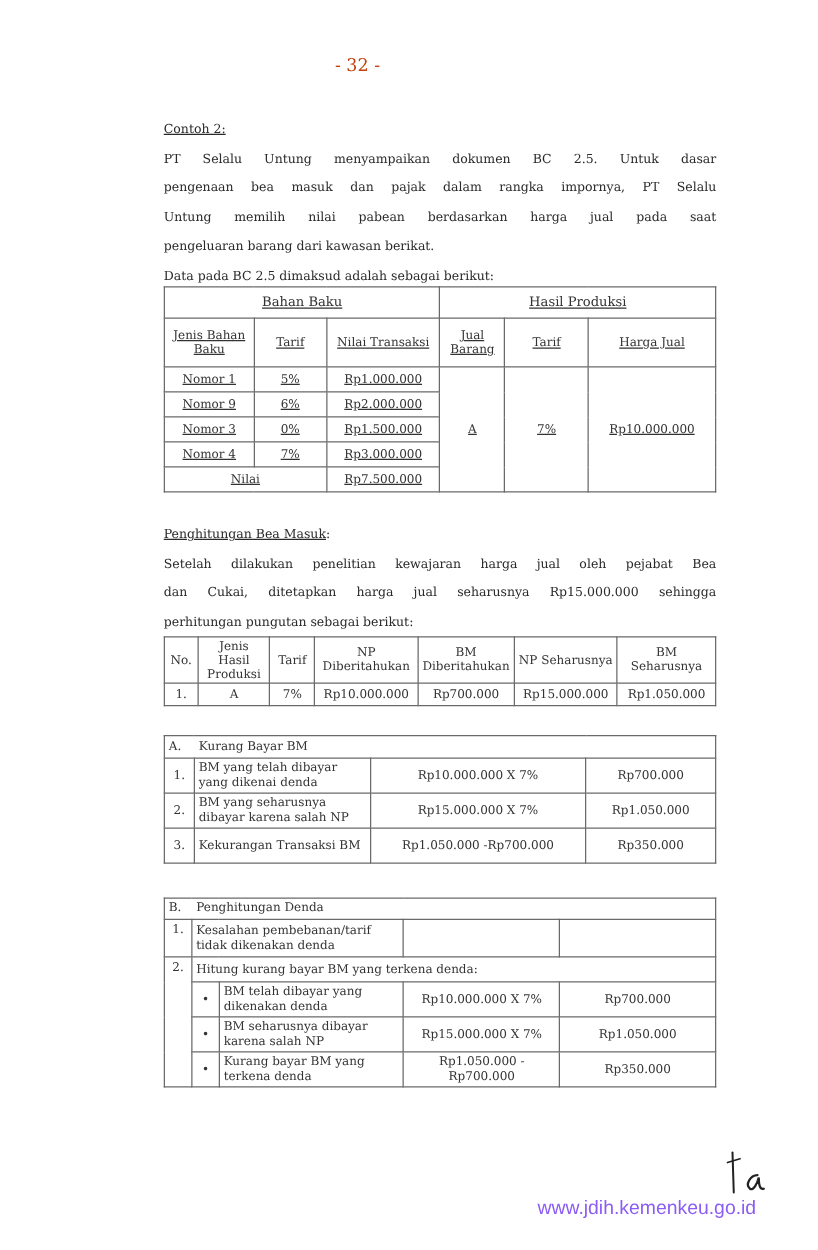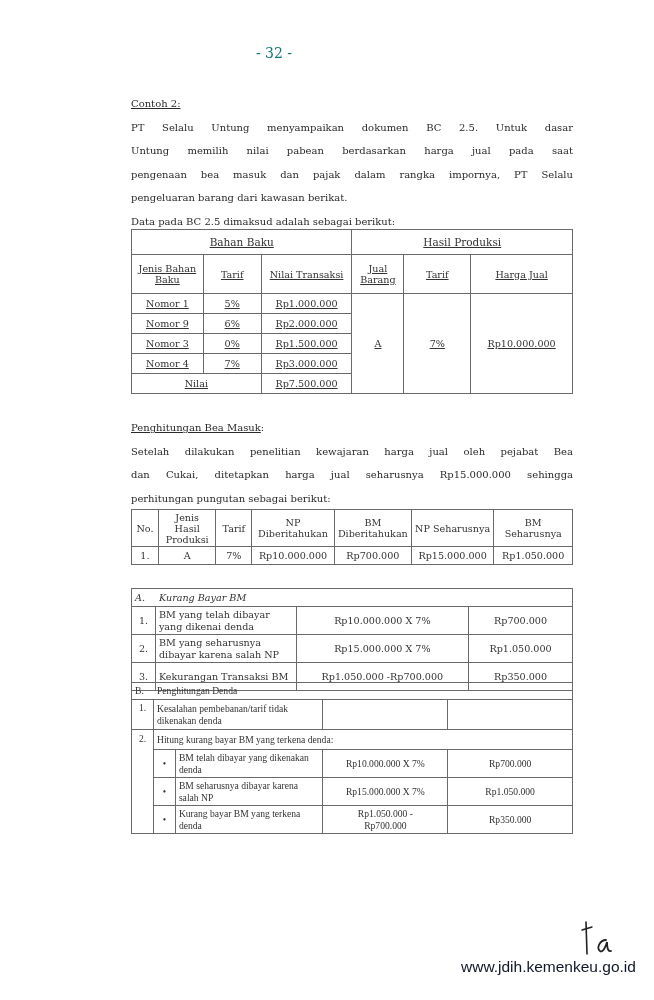--- a/index.html
+++ b/index.html
@@ -1,53 +1,53 @@
 <!DOCTYPE html>
 <html><head>
 <meta charset="utf-8">
 <style>
   html, body { margin: 0; padding: 0; background: #ffffff; }
   body { width: 654px; height: 1000px; position: relative; overflow: hidden;
          font-family: "DejaVu Serif", "Liberation Serif", serif; color: #2a2a2a; }
-  .page-number { position: absolute; top: 45px; left: 4px; width: 540px; text-align: center;
-                 font-size: 14px; color: #0f766e; }
+  .page-number { position: absolute; top: 45px; left: 16px; width: 540px; text-align: center;
+                 font-size: 14px; color: #c2410c; }
   .body-text { position: absolute; left: 131px; width: 442px; font-size: 10px; line-height: 23.5px; }
   .heading { text-decoration: underline; }
   .justify { text-align: justify; text-align-last: left; }
   .justify-full { text-align: justify; text-align-last: justify; }
   table { border-collapse: collapse; position: absolute; left: 131px; width: 442px;
           font-family: "DejaVu Serif", "Liberation Serif", serif; font-size: 9.6px; color: #333; }
   td, th { border: 1px solid #6a6a6a; padding: 0 3px; font-weight: normal; vertical-align: middle; }
   .c { text-align: center; }
   .l { text-align: left; }
   .t1 td, .t1 th { height: 19px; }
   .t1 .hdr-big td { height: 24px; font-size: 10.5px; }
   .t1 .hdr-sub td { height: 38px; line-height: 11px; }
   .t2 .h td { height: 36px; line-height: 11px; }
   .t2 .r td { height: 17px; }
   .t3 td, .t4 td { line-height: 12px; }
-  .t3 .sec td { height: 17px; font-style: italic; }
+  .t3 .sec td { height: 17px; }
   .t3 .row td { height: 27px; }
   .t4 .sec td { height: 16px; }
   .t4 .row td { height: 27px; }
   .t4 .row2 td { height: 19px; }
   .sig { position: absolute; left: 576px; top: 918px; width: 40px; height: 40px; }
-  .footer-url { position: absolute; left: 461px; top: 958px; font-family: "Liberation Sans", "DejaVu Sans", sans-serif;
-                font-size: 15.5px; color: #0f172a; }
+  .footer-url { position: absolute; left: 430px; top: 958px; font-family: "Liberation Sans", "DejaVu Sans", sans-serif;
+                font-size: 15.5px; color: #8b5cf6; }
 </style>
 </head>
 <body>
 
 <div class="page-number">- 32 -</div>
 
 <div class="body-text" style="top:92px;">
   <div class="heading">Contoh 2:</div>
   <div class="justify-full">PT Selalu Untung menyampaikan dokumen BC 2.5. Untuk dasar</div>
+  <div class="justify-full">pengenaan bea masuk dan pajak dalam rangka impornya, PT Selalu</div>
   <div class="justify-full">Untung memilih nilai pabean berdasarkan harga jual pada saat</div>
-  <div class="justify-full">pengenaan bea masuk dan pajak dalam rangka impornya, PT Selalu</div>
   <div>pengeluaran barang dari kawasan berikat.</div>
   <div>Data pada BC 2.5 dimaksud adalah sebagai berikut:</div>
 </div>
 
 <table class="t1" style="top:229px;text-decoration:underline;">
   <colgroup>
     <col style="width:72px">
       <col style="width:58px">
       <col style="width:91px">
     <col style="width:52px">
@@ -161,21 +161,21 @@
   </tr>
   <tr class="row">
     <td class="c">3.</td>
     <td class="l">Kekurangan Transaksi BM</td>
     <td class="c">Rp1.050.000 -Rp700.000</td>
     <td class="c">Rp350.000</td>
   </tr>
 </tbody>
   </table>
 
-<table class="t4" style="top:682px;font-family:Liberation Serif, serif;">
+<table class="t4" style="top:718px;">
   <colgroup>
     <col style="width:22px">
       <col style="width:22px">
       <col style="width:148px">
       <col style="width:125px">
       <col style="width:125px">
   </colgroup>
   <tbody>
       <tr class="sec">
     <td class="l" colspan="5"><span style="display:inline-block;width:22px;">B.</span><span>Penghitungan Denda</span></td>

